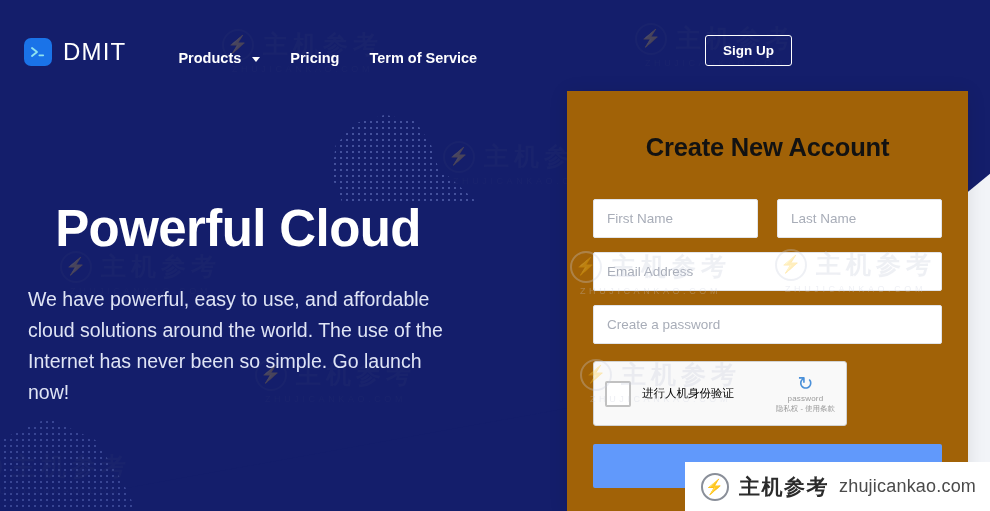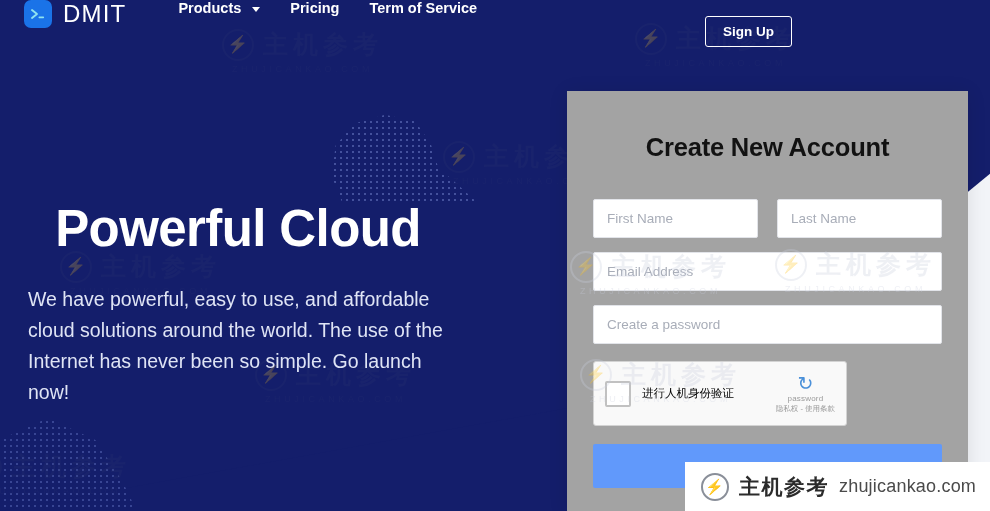--- a/index.html
+++ b/index.html
@@ -67,21 +67,21 @@
     border:2px solid currentColor;
     display:flex; align-items:center; justify-content:center;
     font-size:17px; line-height:1;
   }
   .wm-cn { font-size:25px; letter-spacing:5px; font-weight:700; }
   .wm-url { font-size:9px; letter-spacing:3.6px; margin-top:3px; }
 
   
   .header {
     position:absolute; top:0; left:0; width:816px; height:66px;
-    display:flex; align-items:flex-start; padding:0 24px; z-index:30;
+    display:flex; align-items:flex-end; padding:0 24px; z-index:30;
   }
   .brand { display:flex; align-items:center; gap:11px; }
   .brand-tile {
     width:28px; height:28px; border-radius:7px; background:#1a73e8;
     display:flex; align-items:center; justify-content:center;
   }
   .brand-name {
     color:#fff; font-size:24px; font-weight:400; letter-spacing:1.2px;
   }
   .nav { display:flex; align-items:center; gap:30px; margin-left:52px; }
@@ -110,21 +110,21 @@
     text-align:center;
   }
   .hero p {
     color:#dfe4f5; font-size:19.5px; line-height:1.58; margin-top:26px;
     font-weight:400;
   }
 
   
   .card {
     position:absolute; left:567px; top:91px; width:401px; height:420px;
-    background:#a3a3a3; z-index:25;
+    background:#a16207; z-index:25;
     box-shadow:0 2px 18px rgba(0,0,0,.10);
   }
   .card h2 {
     text-align:center; font-size:25.5px; font-weight:700; color:#121212;
     margin-top:42px; letter-spacing:-.2px;
   }
   .form { padding:0 26px; margin-top:37px; }
   .row { display:flex; gap:19px; }
   .field {
     width:100%; height:39px; border:1px solid #e2e4e9; border-radius:2px;

